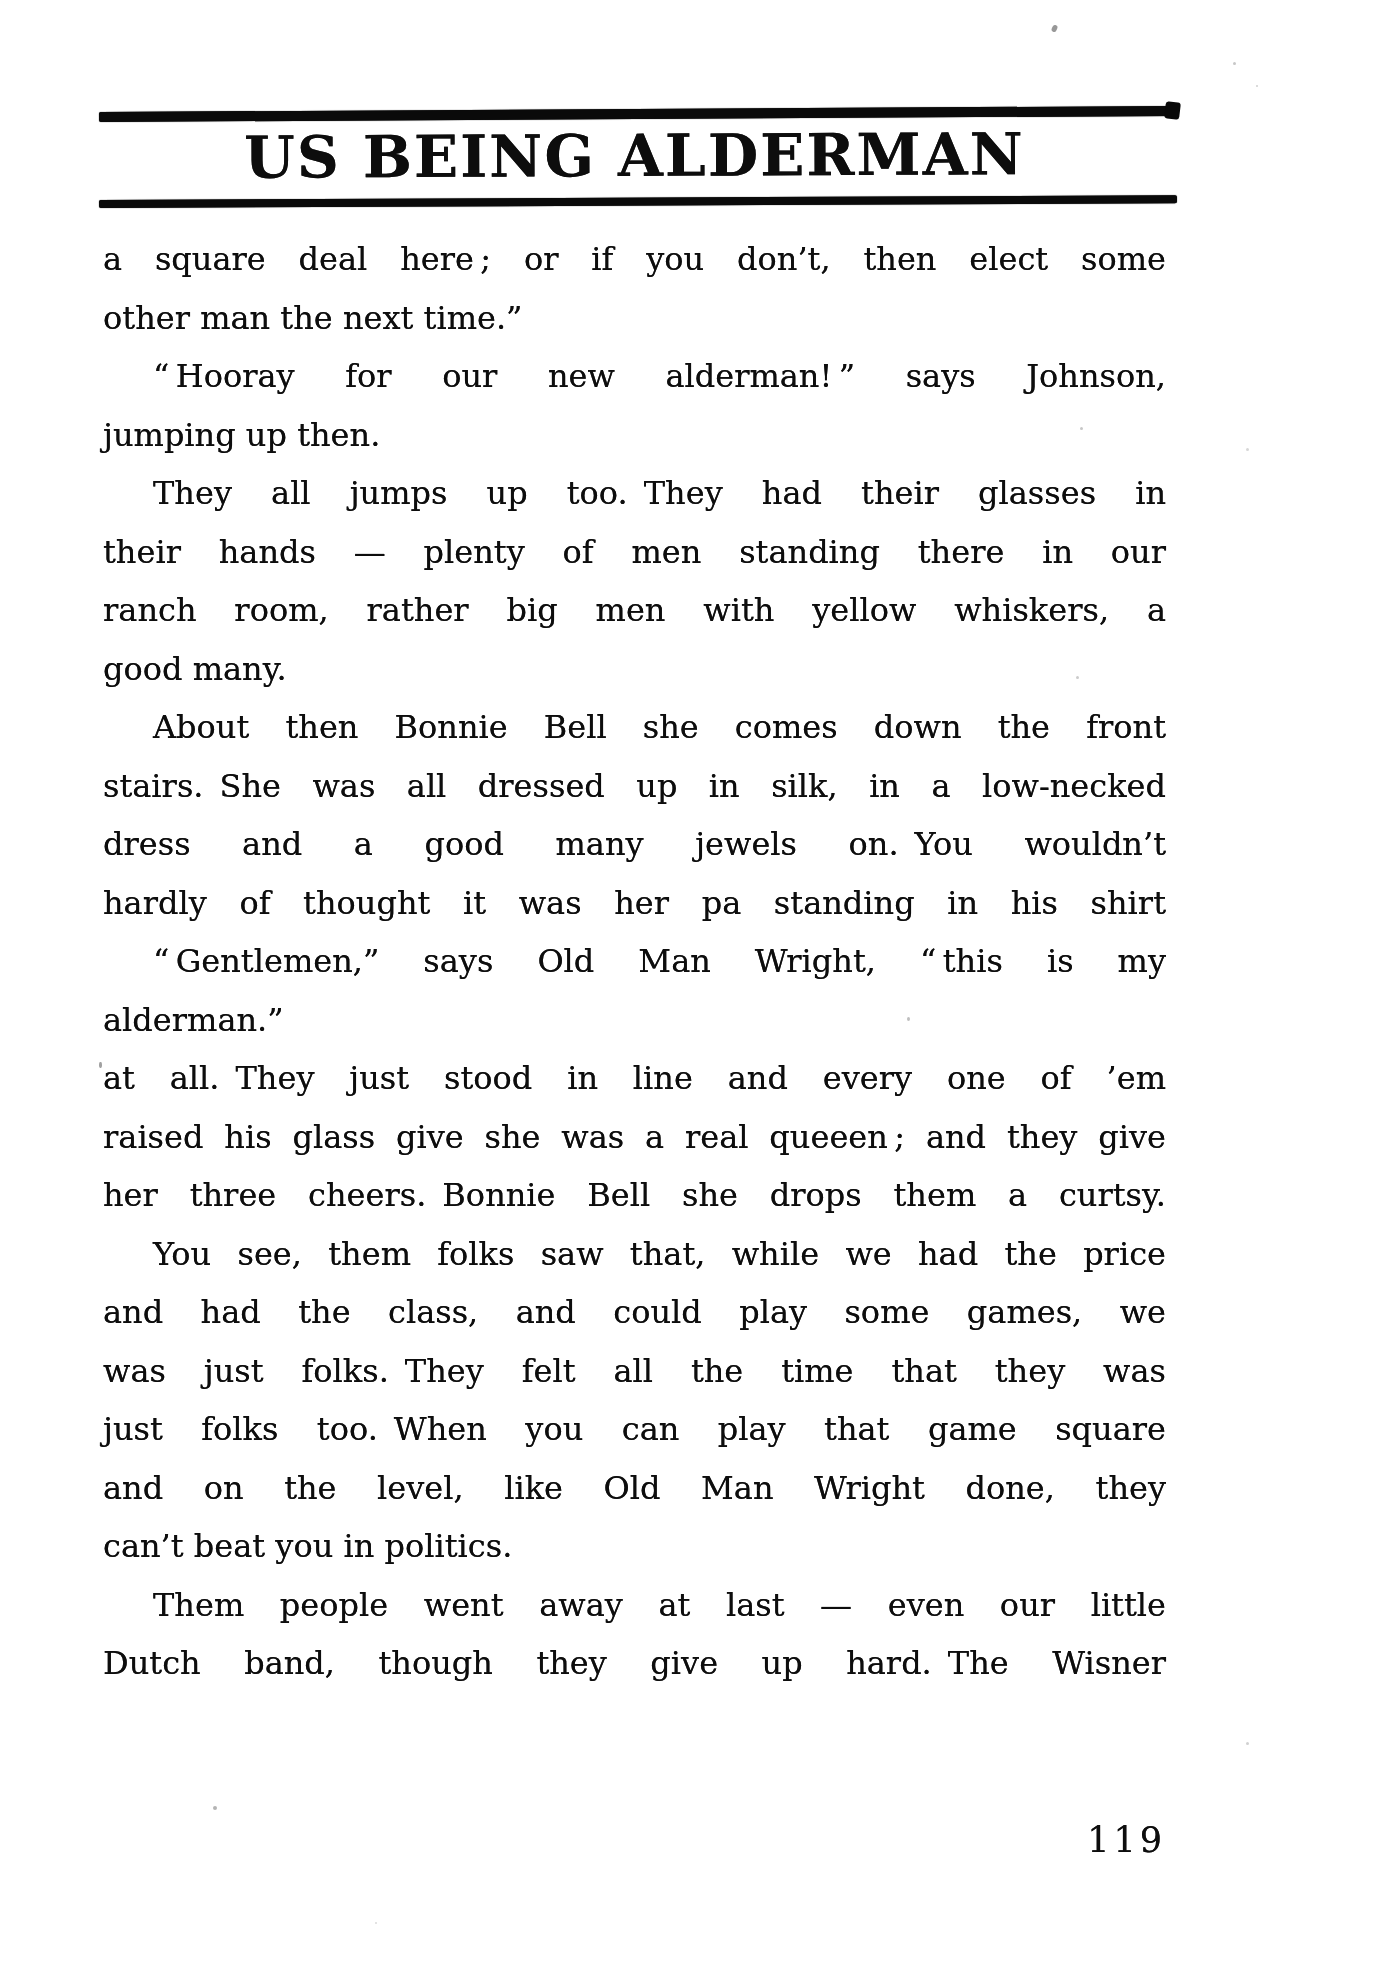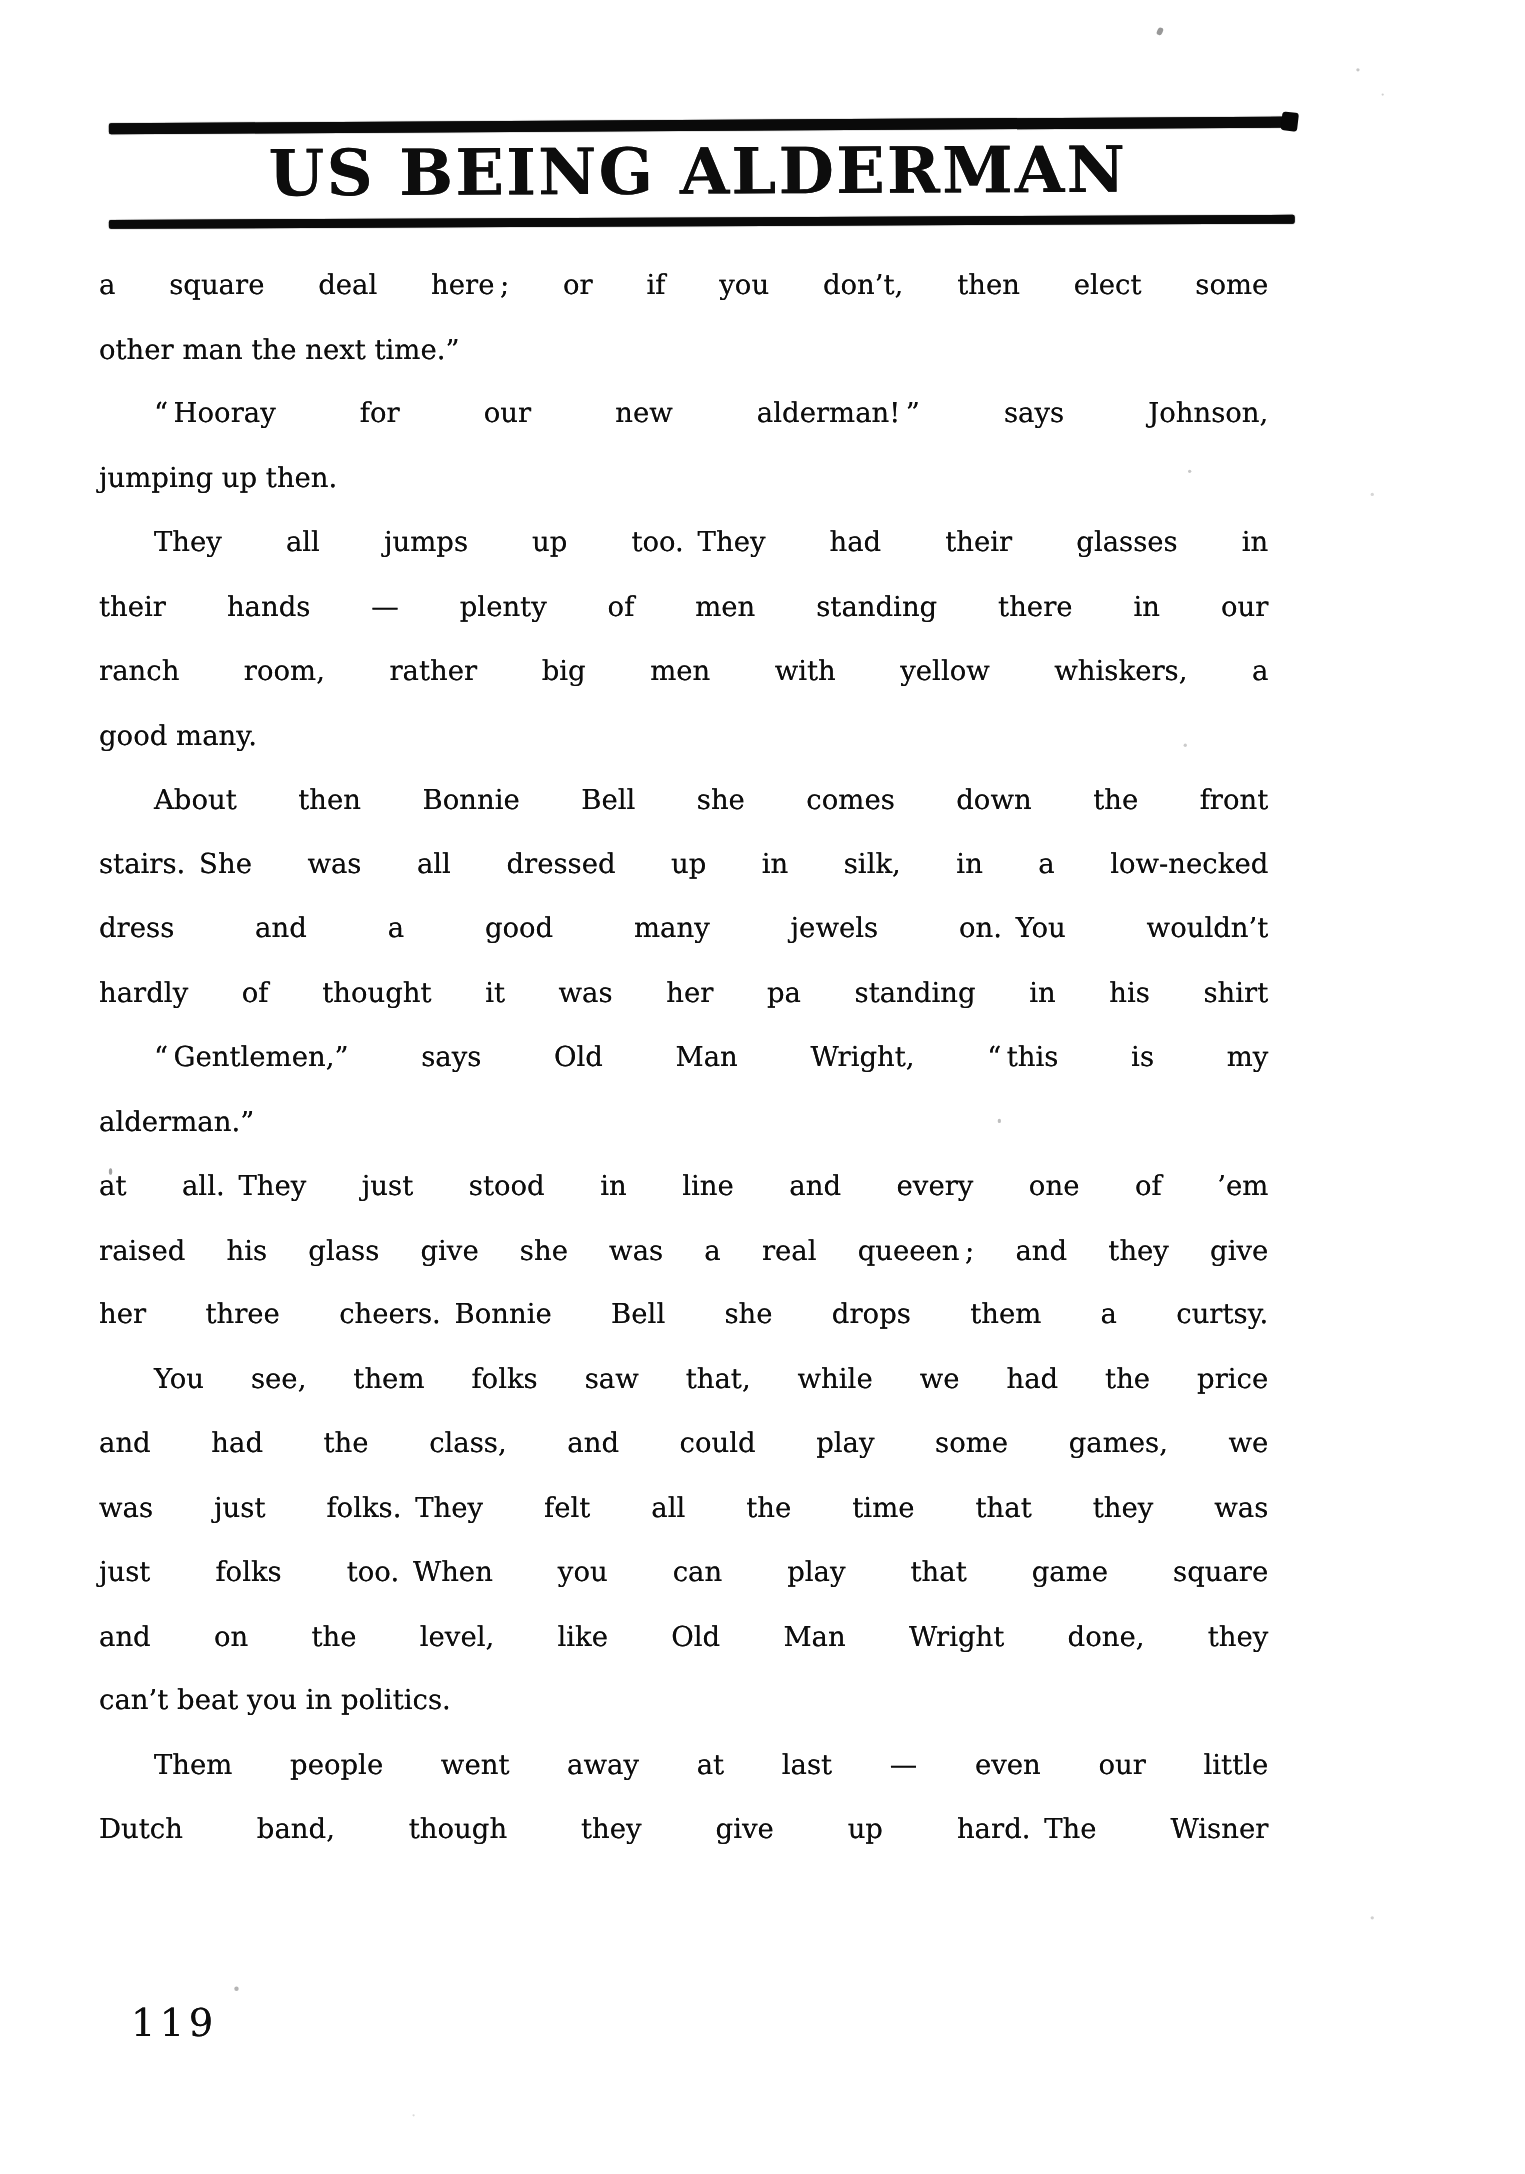--- a/index.html
+++ b/index.html
@@ -60,24 +60,24 @@
     line-height: 58px;
     font-weight: 700;
     letter-spacing: 2px;
     transform: rotate(-0.25deg);
     text-shadow: 0 0 0.6px rgba(0,0,0,0.8);
     white-space: nowrap;
   }
   
   .body {
     position: absolute;
-    left: 90px;
+    left: 103px;
     top: 230px;
     width: 1063px;
-    font-size: 25px;
+    font-size: 32px;
     line-height: 58.5px;
     text-shadow: 0 0 0.5px rgba(0,0,0,0.75);
   }
   .line {
     text-align: justify;
     text-align-last: justify;
   }
   .line.last {
     text-align-last: left;
   }
@@ -85,21 +85,21 @@
     text-indent: 50px;
   }
   
   .pagenum {
     position: absolute;
     left: 103px;
     top: 1820px;
     width: 1063px;
     padding-left: 16px;
     box-sizing: border-box;
-    text-align: left;
+    text-align: right;
     font-size: 35px;
     letter-spacing: 4px;
     font-variant-numeric: oldstyle-nums;
     font-feature-settings: "onum";
     text-shadow: 0 0 0.6px rgba(0,0,0,0.8);
   }
   
   .speckle {
     position: absolute;
     background: #444;

